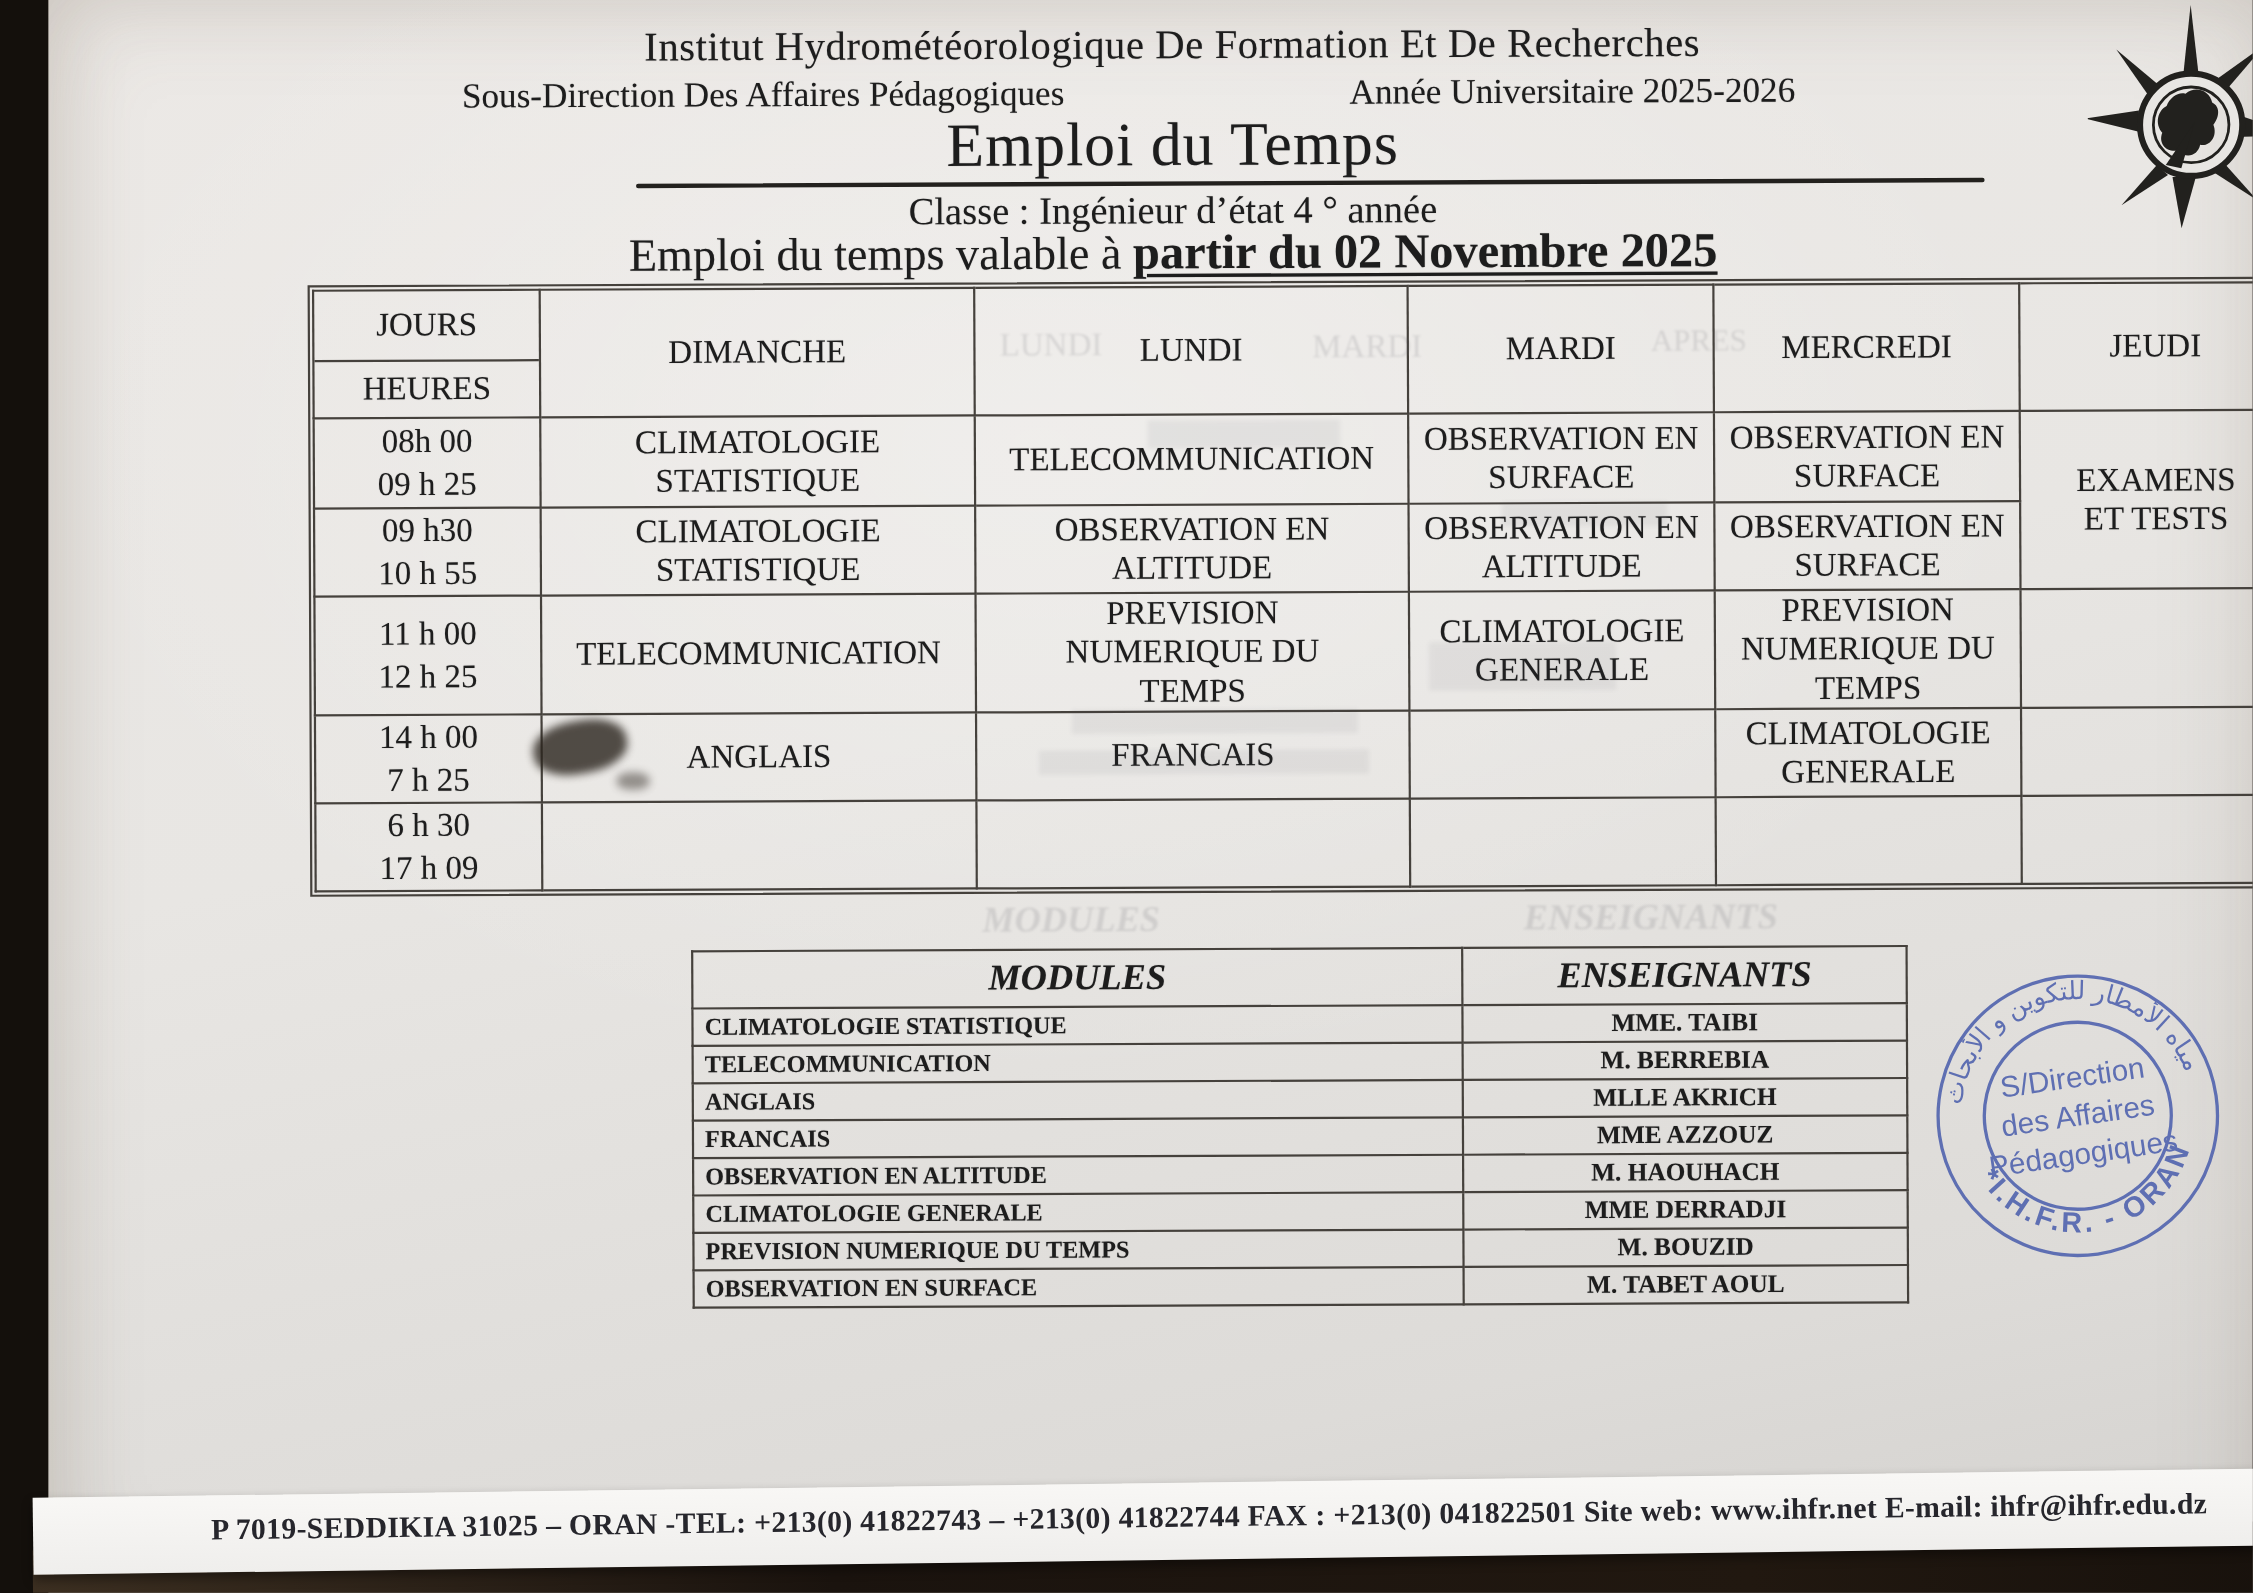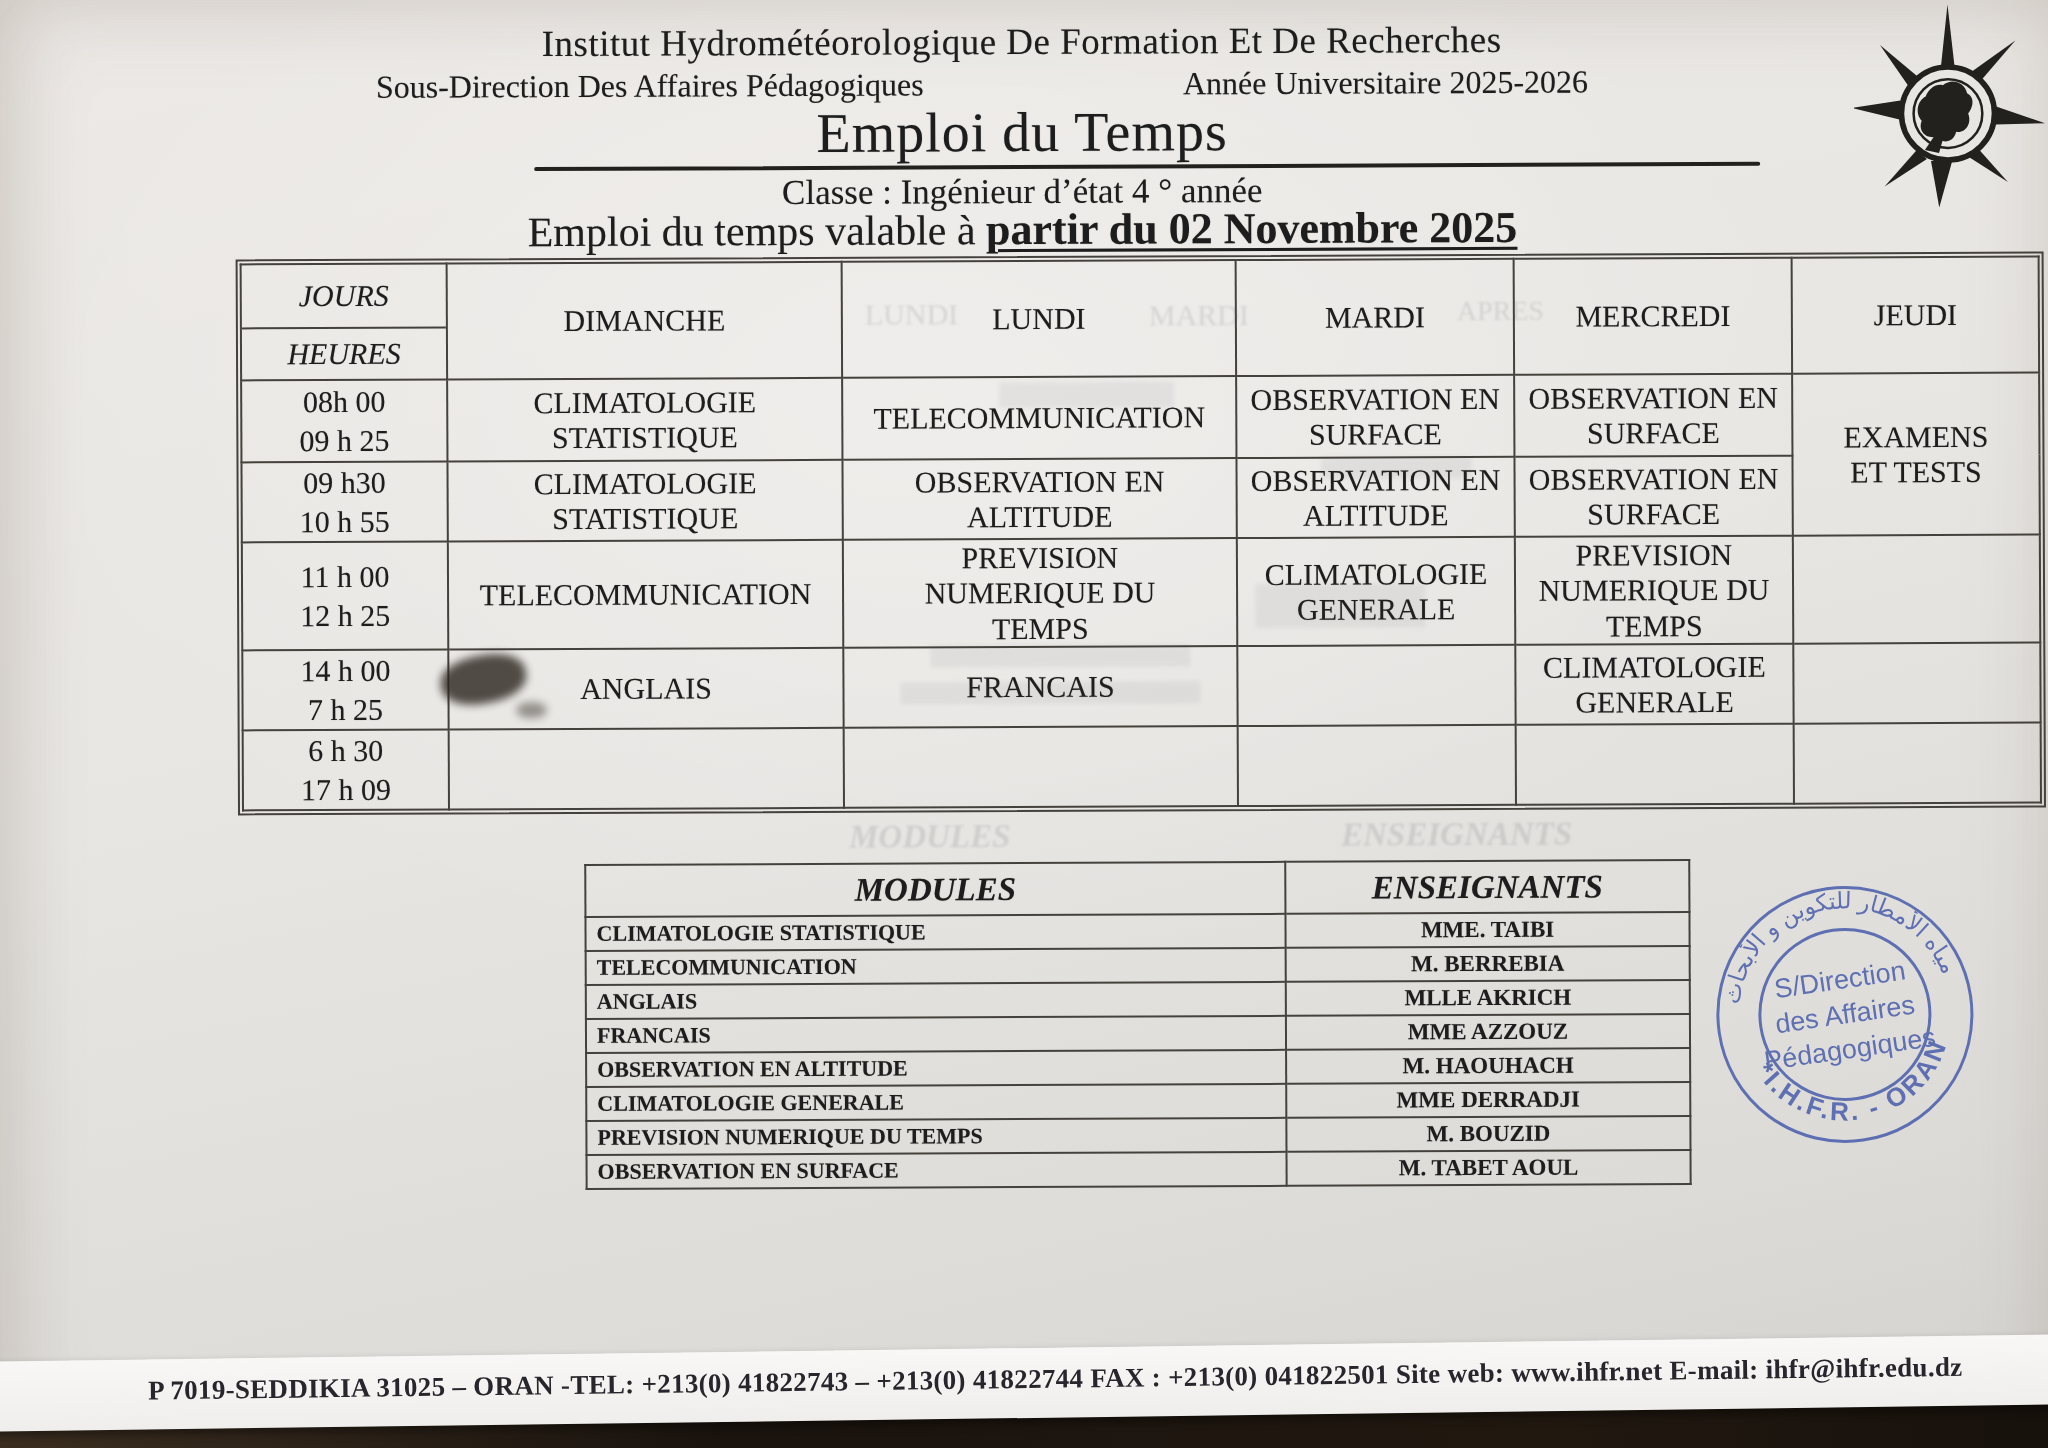--- a/index.html
+++ b/index.html
@@ -3,40 +3,40 @@
 <meta charset="utf-8">
 <style>
   html,body{margin:0;padding:0;background:#14100c;}
   #page{position:relative;width:2048px;height:1448px;overflow:hidden;
         font-family:"Liberation Serif","DejaVu Serif",serif;color:#1d1d1d;}
   
   #paper{position:absolute;inset:0;
     background:
       radial-gradient(1500px 950px at 45% 28%, rgba(255,255,255,.28), transparent 62%),
       linear-gradient(168deg,#ece9e6 0%,#e8e6e3 45%,#ddDbd8 82%,#d3d1ce 100%);
-    box-shadow: inset 0 0 90px rgba(115,100,85,.18), inset 22px 0 55px rgba(115,105,90,.10);}
+    box-shadow: inset 0 0 90px rgba(115,100,85,.18), inset 22px 0 55px rgba(115,105,90,.10); margin-left: 44px;}
   #sheet{position:absolute;inset:0;transform:rotate(-.25deg);transform-origin:50% 40%;}
   .txt{text-shadow:0 0 1px rgba(25,25,25,.32);}
   
   .inst{position:absolute;top:20px;left:0;width:2048px;text-align:center;font-size:37px;letter-spacing:.5px;}
   .sous{position:absolute;top:66px;left:378px;font-size:32px;}
   .annee{position:absolute;top:66px;left:1185px;font-size:32px;}
   .doctitle{position:absolute;top:100px;left:0;width:2048px;text-align:center;font-size:56px;letter-spacing:1px;}
   .title-rule{position:absolute;top:165px;left:536px;width:1226px;height:4px;background:#23211e;border-radius:2px;}
   .classe{position:absolute;top:172px;left:0;width:2048px;text-align:center;font-size:35px;}
   .validity{position:absolute;top:204px;left:0;width:2048px;text-align:center;font-size:42px;}
   .validity b{font-size:44px;text-decoration:underline;text-decoration-thickness:3px;text-underline-offset:5px;}
   
   #compass{position:absolute;left:1856px;top:6px;}
   
   #tt-frame{position:absolute;left:237px;top:256px;border:2px solid #45413c;padding:2px;}
   table{border-collapse:collapse;table-layout:fixed;}
   #tt{width:1798px;font-size:30px;line-height:1.18;}
   #tt td,#tt th{border:2px solid #45413c;text-align:center;vertical-align:middle;padding:0 8px;font-weight:normal;}
-  #tt .corner{padding:0;font-style:italic;}
+  #tt .corner{padding:0;}
   #tt .corner .jours{height:62px;border-bottom:2px solid #45413c;display:flex;align-items:center;justify-content:center;}
   #tt .corner .heures{height:50px;display:flex;align-items:center;justify-content:center;border-radius:17px;}
   #tt .time{line-height:1.3;}
   #tt .narrow{padding:0 70px;}
   #tt .jeudi-exams{padding:0 40px;}
   
   .ghost{position:absolute;color:#5a5a62;opacity:.16;filter:blur(1.2px);font-size:30px;}
   .g1{left:866px;top:297px;} .g2{left:1150px;top:299px;} .g3{left:1458px;top:297px;font-size:28px;}
   .g4{left:848px;top:818px;font-size:33px;font-weight:bold;font-style:italic;}
   .g5{left:1340px;top:818px;font-size:33px;font-weight:bold;font-style:italic;}

